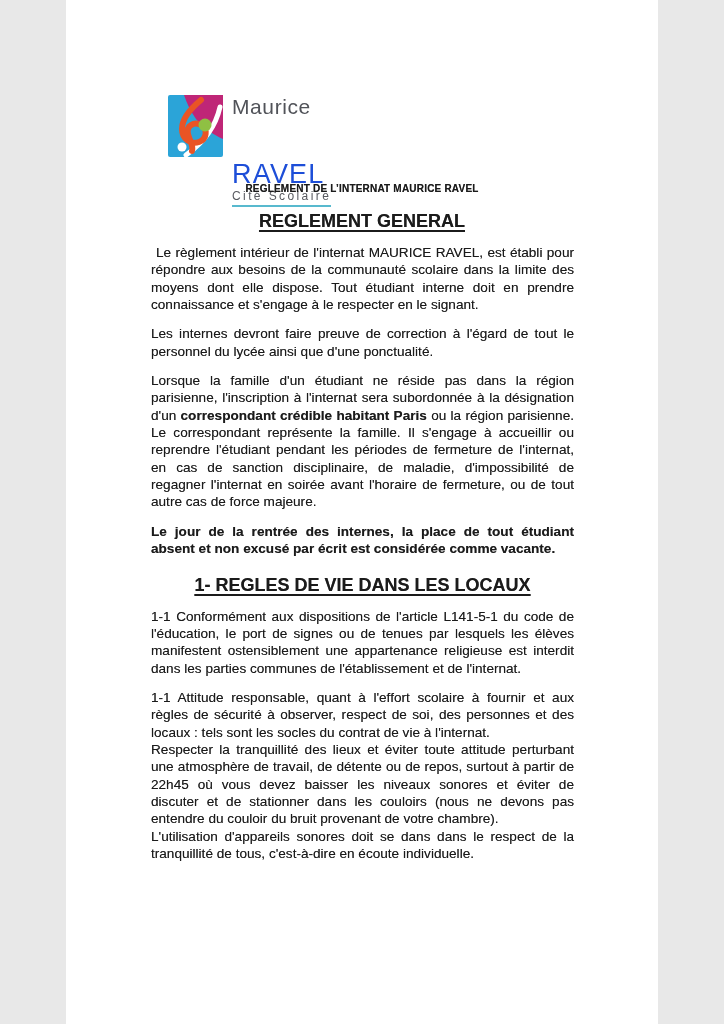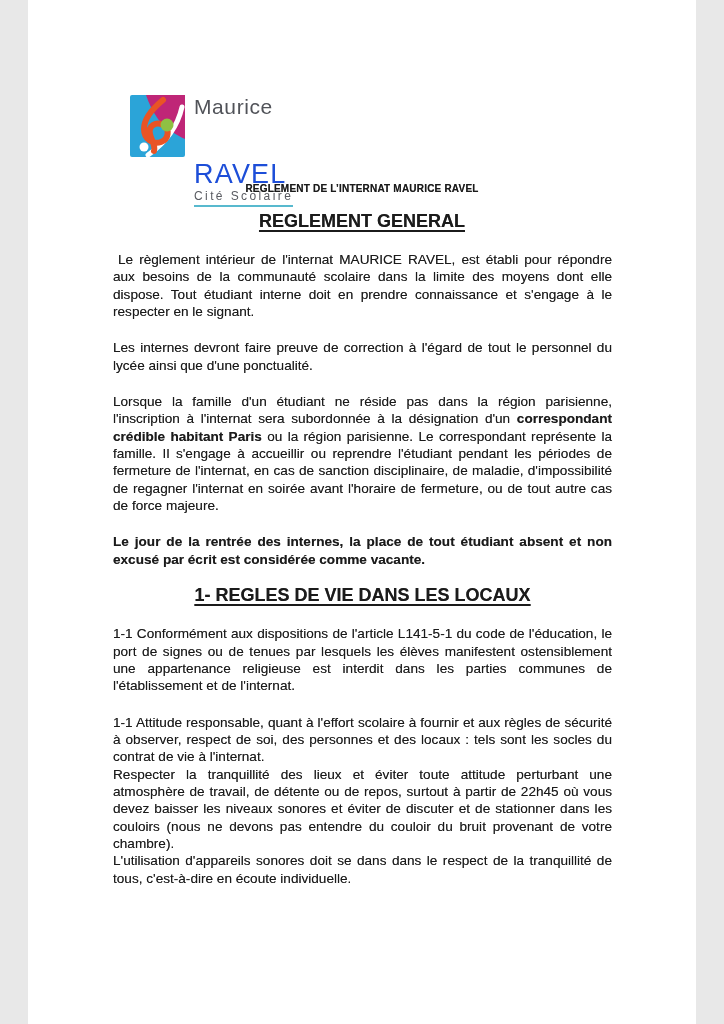--- a/index.html
+++ b/index.html
@@ -1,19 +1,19 @@
 <!DOCTYPE html>
 <html lang="fr"><head>
 <meta charset="utf-8">
 <title>Reglement de l'internat Maurice Ravel</title>
 <style>
   html, body { margin: 0; padding: 0; background: #e8e8e8; }
   .page {
     position: relative;
-    width: 668px;
+    width: 592px;
     height: 1024px;
     margin: 0 auto;
     background: #ffffff;
     font-family: "Liberation Sans", sans-serif;
     color: #1b1b1b;
     overflow: hidden;
   }
 
   
   .logo {
@@ -62,21 +62,21 @@
     text-align: center;
     font-size: 18px;
     font-weight: bold;
     text-decoration: underline;
     text-decoration-thickness: 1.5px;
     text-underline-offset: 3px;
     text-shadow: 0 0 0.4px rgba(0,0,0,0.6);
   }
   .content { margin: 0 84px 0 85px; }
   .content p {
-    margin: 19px 0 0 0;
+    margin: 12px 0 0 0;
     font-size: 13.6px;
     line-height: 17.35px;
     text-align: justify;
     text-shadow: 0 0 0.35px rgba(0,0,0,0.5);
   }
   .content p.tight { margin-top: 0; }
   .content p.indent-first { text-indent: 5px; }
   .content p.bold, .content span.bold { font-weight: bold; }
 </style>
 </head>

